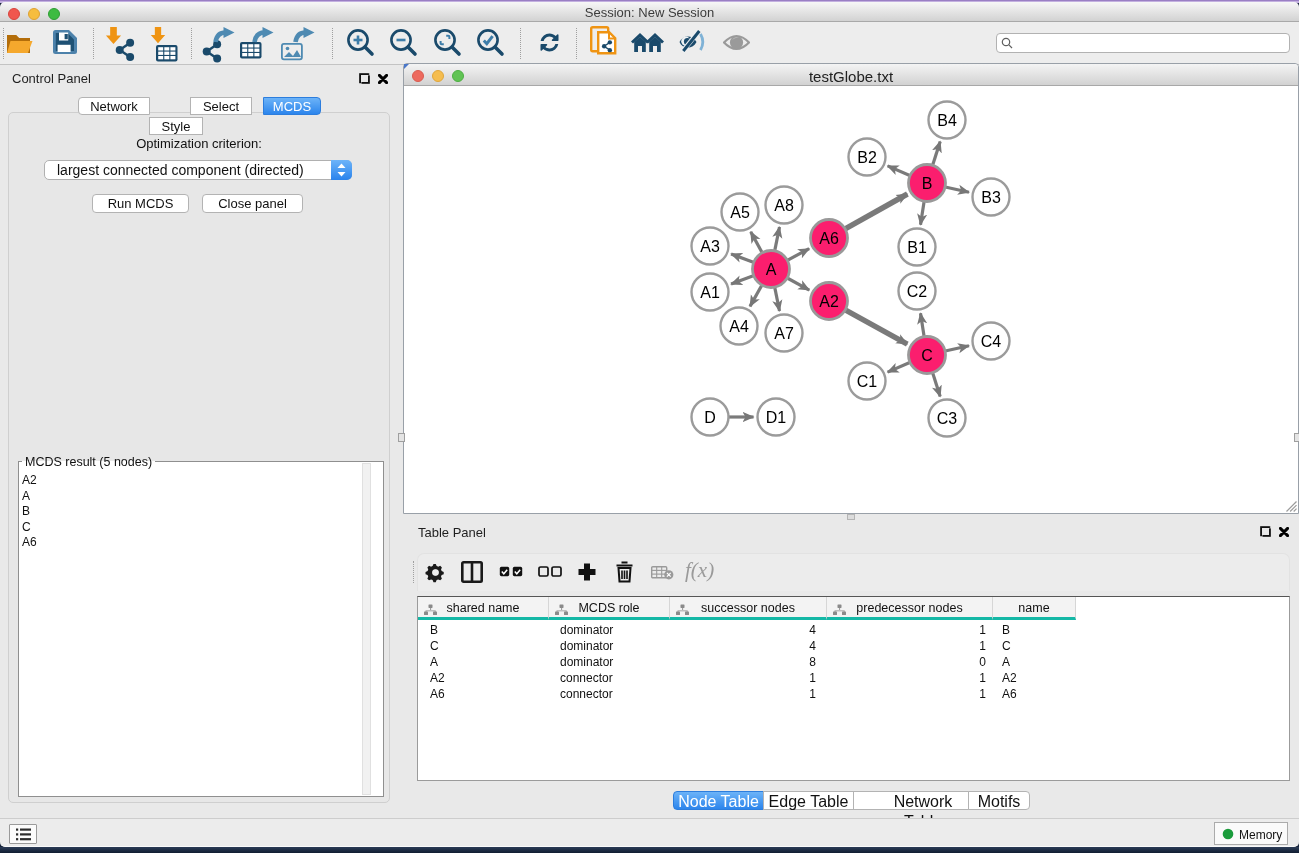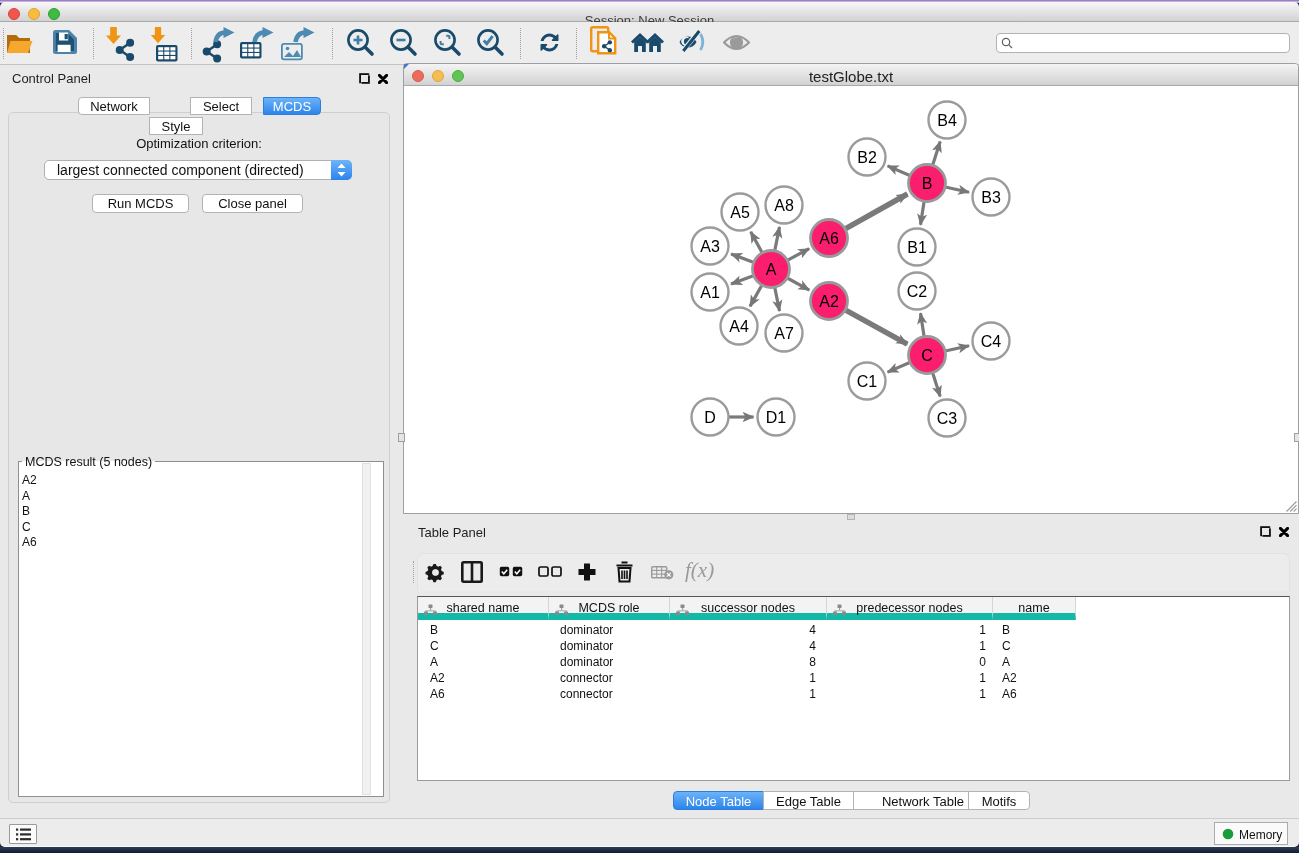--- a/index.html
+++ b/index.html
@@ -7,21 +7,21 @@
        font-family:"Liberation Sans", sans-serif;background:#16233a;}
   .abs{position:absolute;}
   
   #purple{left:0;top:0;width:1299px;height:3px;background:#c3b0e0;border-top:1px solid #9a7fc4;box-sizing:border-box;}
   #titlebar{left:0;top:2px;width:1299px;height:20px;background:linear-gradient(#f7f7f7,#d2d2d2);
             border-radius:5px 5px 0 0;border-bottom:1px solid #a9a9a9;box-sizing:border-box;}
   .tl{position:absolute;width:12px;height:12px;border-radius:50%;top:6px;}
   #titlebar .t1{left:8px;background:#f0564e;border:1px solid #d8443d;box-sizing:border-box;}
   #titlebar .t2{left:28px;background:#f6bd3e;border:1px solid #dfa133;box-sizing:border-box;}
   #titlebar .t3{left:48px;background:#3ebb41;border:1px solid #2f9e34;box-sizing:border-box;}
-  #titletext{left:0;top:5px;width:1299px;text-align:center;font-size:13px;color:#3c3c3c;margin-top:8px;}
+  #titletext{left:0;top:5px;width:1299px;text-align:center;font-size:13px;color:#3c3c3c;}
   #toolbar{left:0;top:22px;width:1299px;height:43px;background:#ededed;border-bottom:1px solid #c3c3c3;box-sizing:border-box;}
   .sep{position:absolute;top:28px;height:31px;border-left:1px dotted #9f9f9f;}
   #main{left:0;top:65px;width:1299px;height:753px;background:#e9e9e9;}
   #statusbar{left:0;top:818px;width:1299px;height:29px;background:#ececec;border-top:1px solid #cdcdcd;border-bottom:1.5px solid #fafafa;box-sizing:border-box;border-radius:0 0 5px 5px;}
   #bottomstrip{left:0;top:847px;width:1299px;height:6px;background:linear-gradient(#2c3c57,#101d31);}
   
   #search{left:996px;top:33px;width:294px;height:20px;background:#fff;border:1px solid #b2b2b2;border-radius:4px;box-sizing:border-box;}
   
   #cp-title{left:12px;top:71px;font-size:13px;color:#1f1f1f;}
   #cp-pane{left:8px;top:112px;width:382px;height:691px;background:#e7e7e7;border:1px solid #cfcfcf;border-radius:5px;box-sizing:border-box;}
@@ -42,24 +42,24 @@
   #gwin{left:403px;top:63px;width:896px;height:451px;border:1px solid #99a0a8;background:#fff;border-radius:4px 4px 0 0;box-sizing:border-box;}
   #gtitle{left:404px;top:64px;width:894px;height:22px;background:linear-gradient(#f4f4f4,#d2d2d2);
           border-bottom:1px solid #a8a8a8;border-radius:4px 4px 0 0;box-sizing:border-box;}
   #gtitle .t1{left:8px;background:#ed6a5e;border:1px solid #d95c50;box-sizing:border-box;}
   #gtitle .t2{left:28px;background:#f5bd4f;border:1px solid #e0a63b;box-sizing:border-box;}
   #gtitle .t3{left:48px;background:#61c354;border:1px solid #4daf43;box-sizing:border-box;}
   #gtitle-text{left:404px;top:68px;width:894px;text-align:center;font-size:15px;color:#222;}
   
   #tp-title{left:418px;top:525px;font-size:13px;color:#1f1f1f;}
   #tbl{left:417px;top:596px;width:873px;height:185px;background:#fff;border:1px solid #9b9b9b;border-top:1px solid #555;box-sizing:border-box;}
-  .th{position:absolute;top:597px;height:23px;background:#f3f3f3;border-right:1px solid #d6d6d6;border-bottom:7px solid #14b8a6;
+  .th{position:absolute;top:597px;height:23px;background:#f3f3f3;border-right:1px solid #d6d6d6;border-bottom:3px solid #14b8a6;
       box-sizing:border-box;font-size:12.5px;color:#111;text-align:center;line-height:23px;}
   .td{position:absolute;font-size:12px;color:#111;height:16px;line-height:16px;}
-  .tabb{position:absolute;top:791px;height:19px;line-height:20px;text-align:center;font-size:13px;color:#111;
+  .tabb{position:absolute;top:791px;height:19px;line-height:20px;text-align:center;font-size:16px;color:#111;
         background:#fff;border:1px solid #b3b3b3;box-sizing:border-box;}
   #memory{left:1214px;top:822px;width:74px;height:23px;background:#fafafa;border:1px solid #ababab;box-sizing:border-box;font-size:12px;color:#111;}
   #listbtn{left:9px;top:824px;width:28px;height:20px;background:#fbfbfb;border:1.5px solid #9a9a9a;border-radius:1px;box-sizing:border-box;}
 </style>
 </head>
 <body>
 <div class="abs" id="purple"></div>
 <div class="abs" id="titlebar">
   <div class="tl t1"></div>
     <div class="tl t2"></div>

